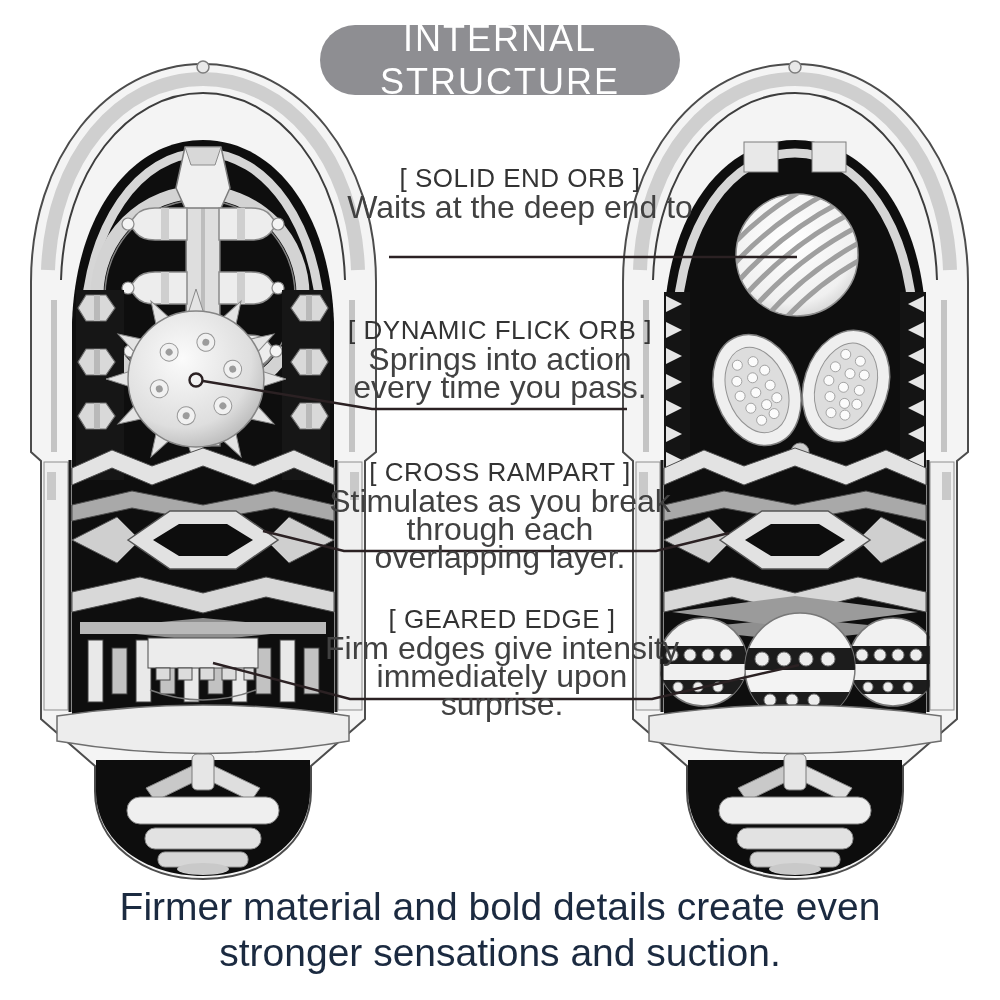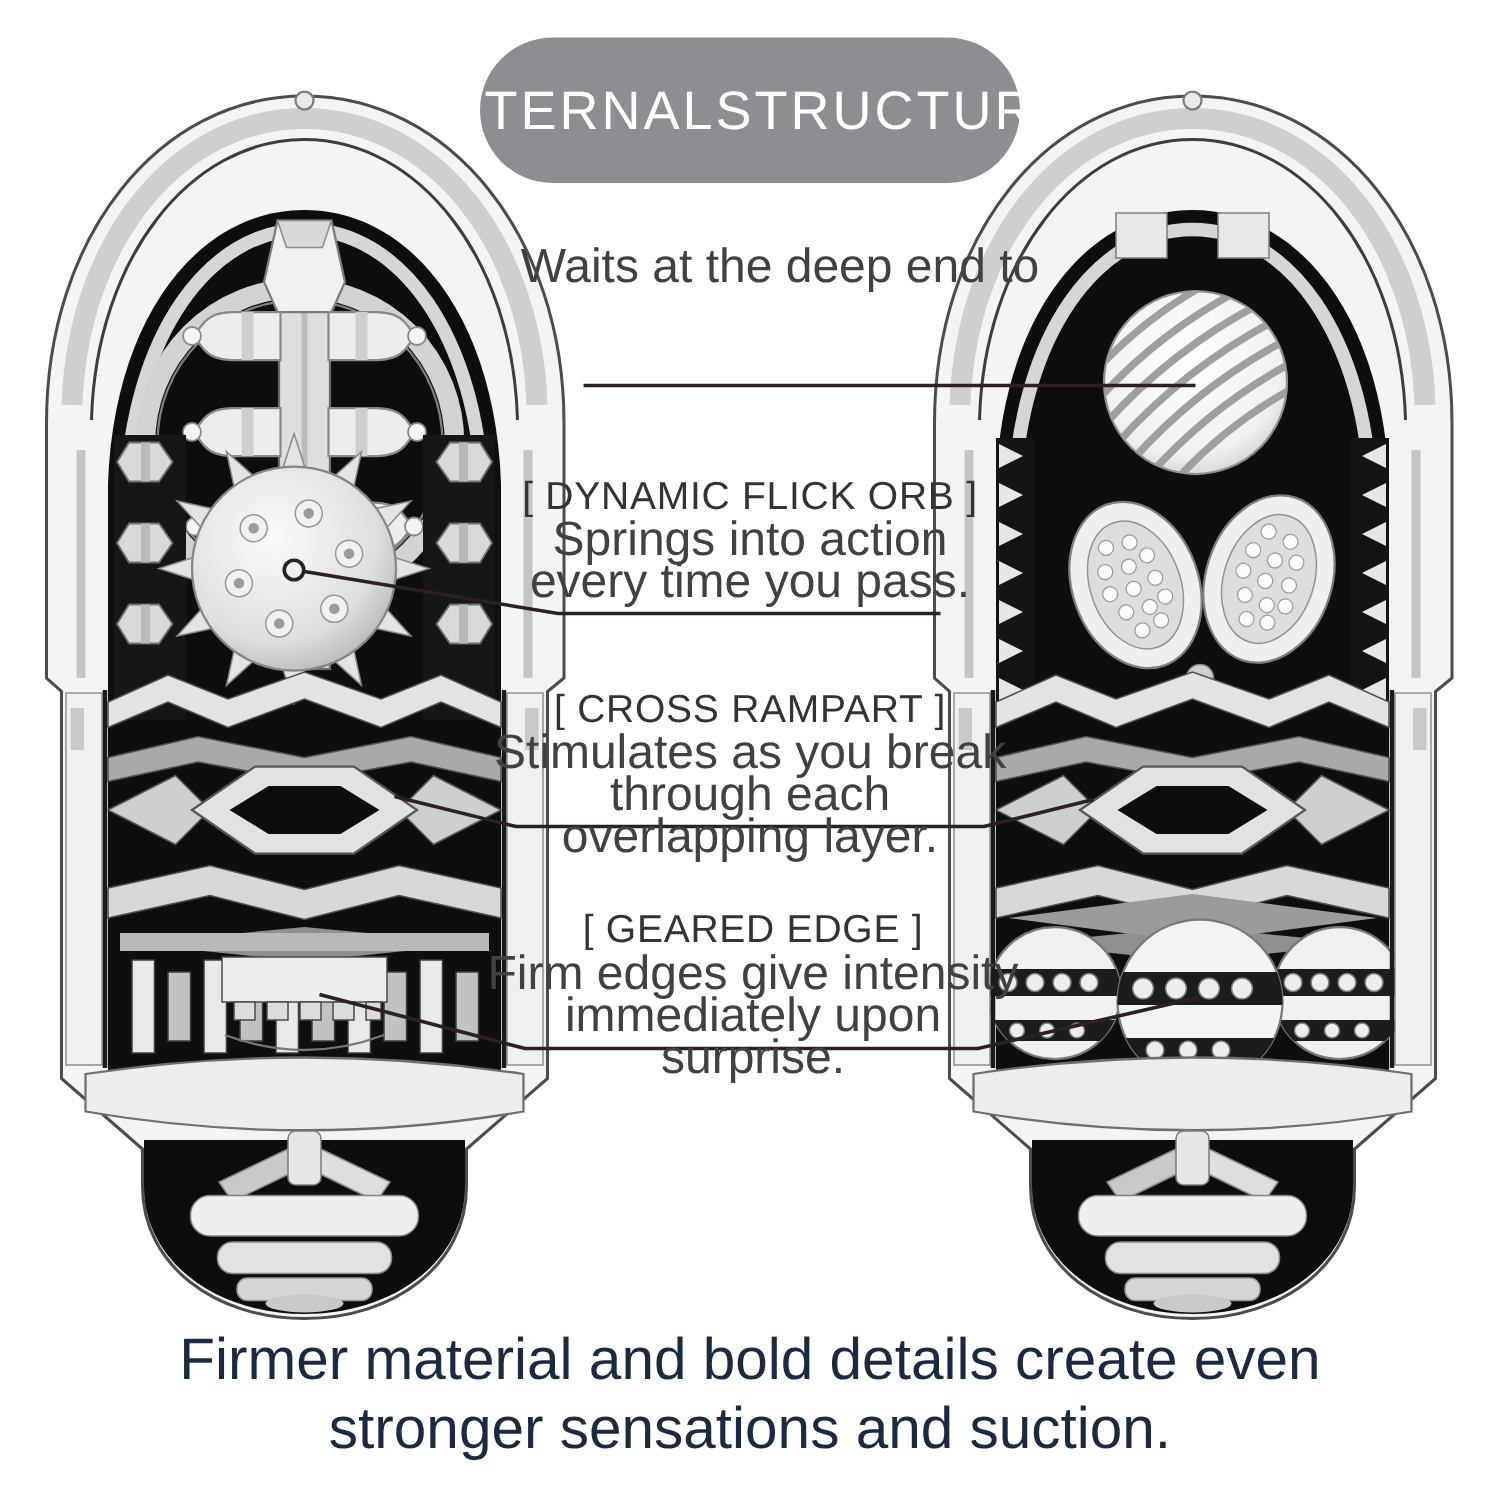--- a/index.html
+++ b/index.html
@@ -2,23 +2,23 @@
 <html><head>
 <meta charset="utf-8">
 <style>
   html,body{margin:0;padding:0;background:#fff;}
   .canvas{
     position:relative;width:1000px;height:1000px;background:#ffffff;overflow:hidden;
     font-family:"Liberation Sans","DejaVu Sans",sans-serif;
   }
   .art{position:absolute;left:0;top:0;}
   .badge{
-    position:absolute;left:320px;top:25px;width:360px;height:97px;
+    position:absolute;left:320px;top:25px;width:360px;height:70px;
     background:#8e8e92;border-radius:49px;color:#ffffff;
-    display:flex;flex-direction:row;align-items:center;justify-content:center;
+    display:flex;flex-direction:column;align-items:center;justify-content:center;
     font-size:36px;line-height:43px;letter-spacing:2px;font-weight:400;
   }
   .ann{
     position:absolute;width:360px;text-align:center;color:#3a3a3a;
   }
   .ann .ttl{font-size:26px;line-height:30px;letter-spacing:0.5px;color:#333333;}
   .ann .d1,.ann .d2{font-size:32px;line-height:28px;color:#414141;}
   .caption{
     position:absolute;left:0;top:884px;width:1000px;text-align:center;
     color:#1b2a40;font-size:39px;line-height:46px;font-weight:400;
@@ -381,20 +381,21 @@
       <path d="M 213 663 L 350 699 L 652 699 L 799 665"></path>
     </g>
   </svg>
 
   <div class="badge">
     <span>INTERNAL</span>
     <span>STRUCTURE</span>
   </div>
 
   <div class="ann" style="left:340px;top:163px;">
+    <div class="ttl">[ SOLID END ORB ]</div>
     <div class="d1">Waits at the deep end to</div>
   </div>
 
   <div class="ann" style="left:320px;top:315px;">
     <div class="ttl">[ DYNAMIC FLICK ORB ]</div>
     <div class="d1">Springs into action</div>
     <div class="d2">every time you pass.</div>
   </div>
 
   <div class="ann" style="left:320px;top:457px;">

